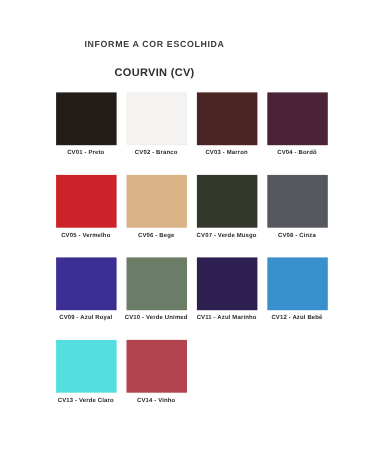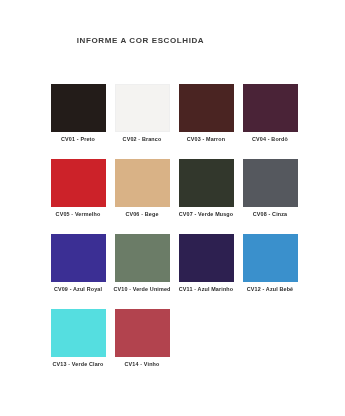--- a/index.html
+++ b/index.html
@@ -79,20 +79,21 @@
     visibility: hidden;
   }
 </style>
 </head>
 <body>
 
 <div class="sheet">
 
   <div class="titles">
     <div class="title-main">INFORME A COR ESCOLHIDA</div>
+    <div class="title-sub">COURVIN (CV)</div>
   </div>
 
   <div class="grid">
       <div class="cell">
         <div class="swatch" title="CV01 - Preto" style="background: rgb(35, 28, 25);"></div>
         <div class="cell-label">CV01 - Preto</div>
       </div>
       <div class="cell">
         <div class="swatch light-edge" title="CV02 - Branco" style="background: rgb(244, 243, 241);"></div>
         <div class="cell-label">CV02 - Branco</div>

